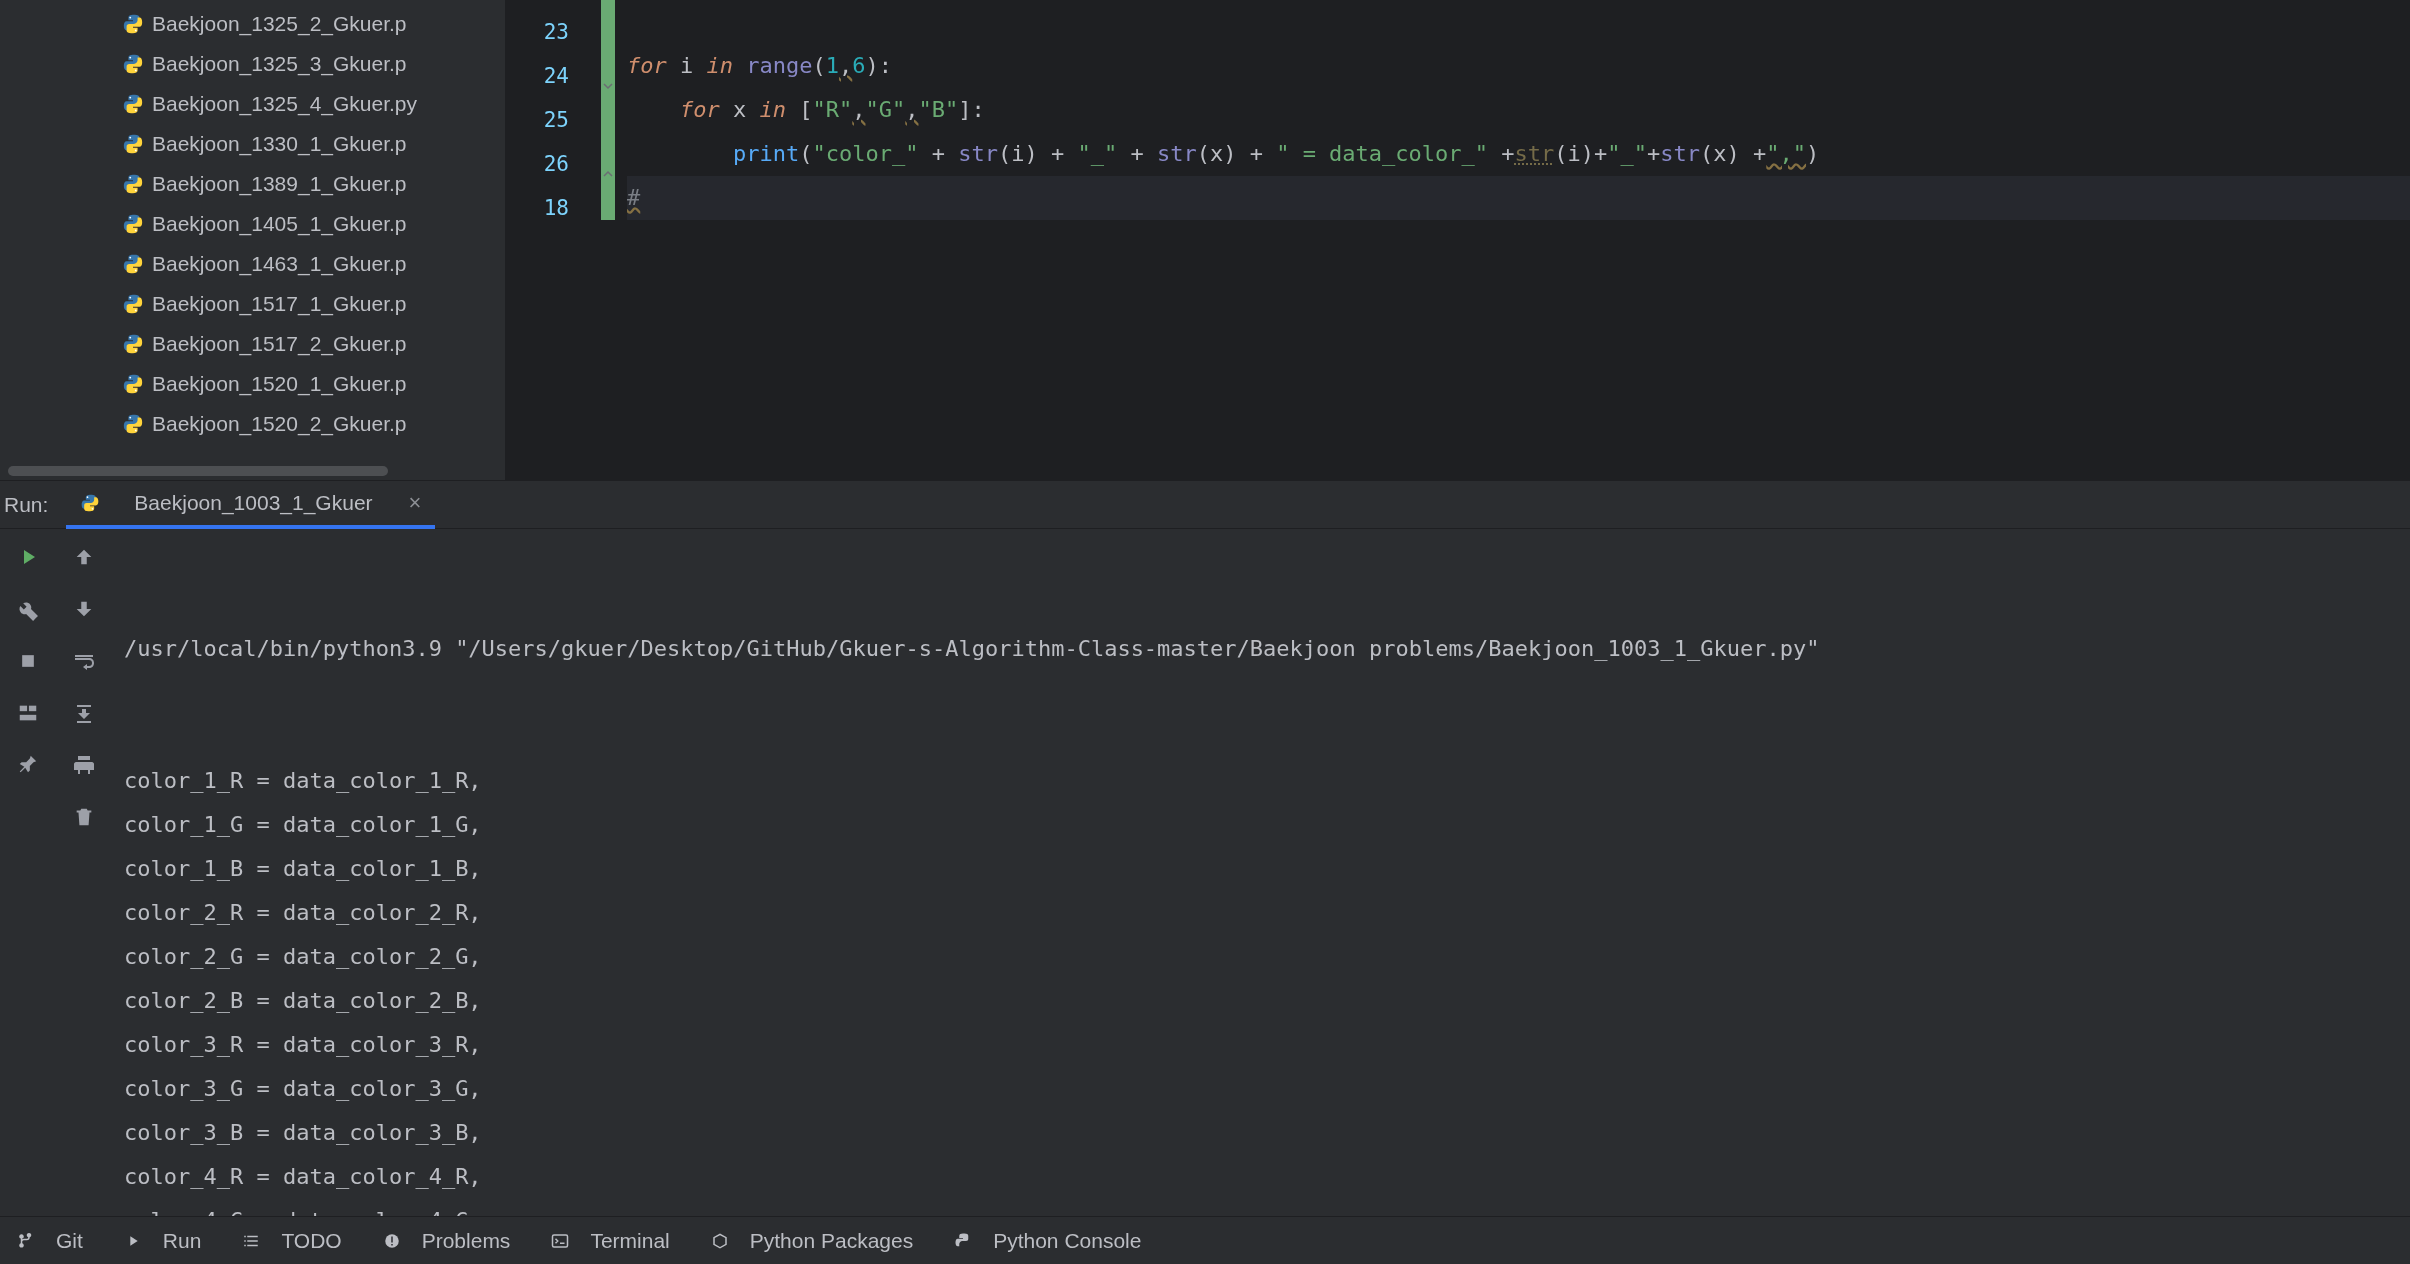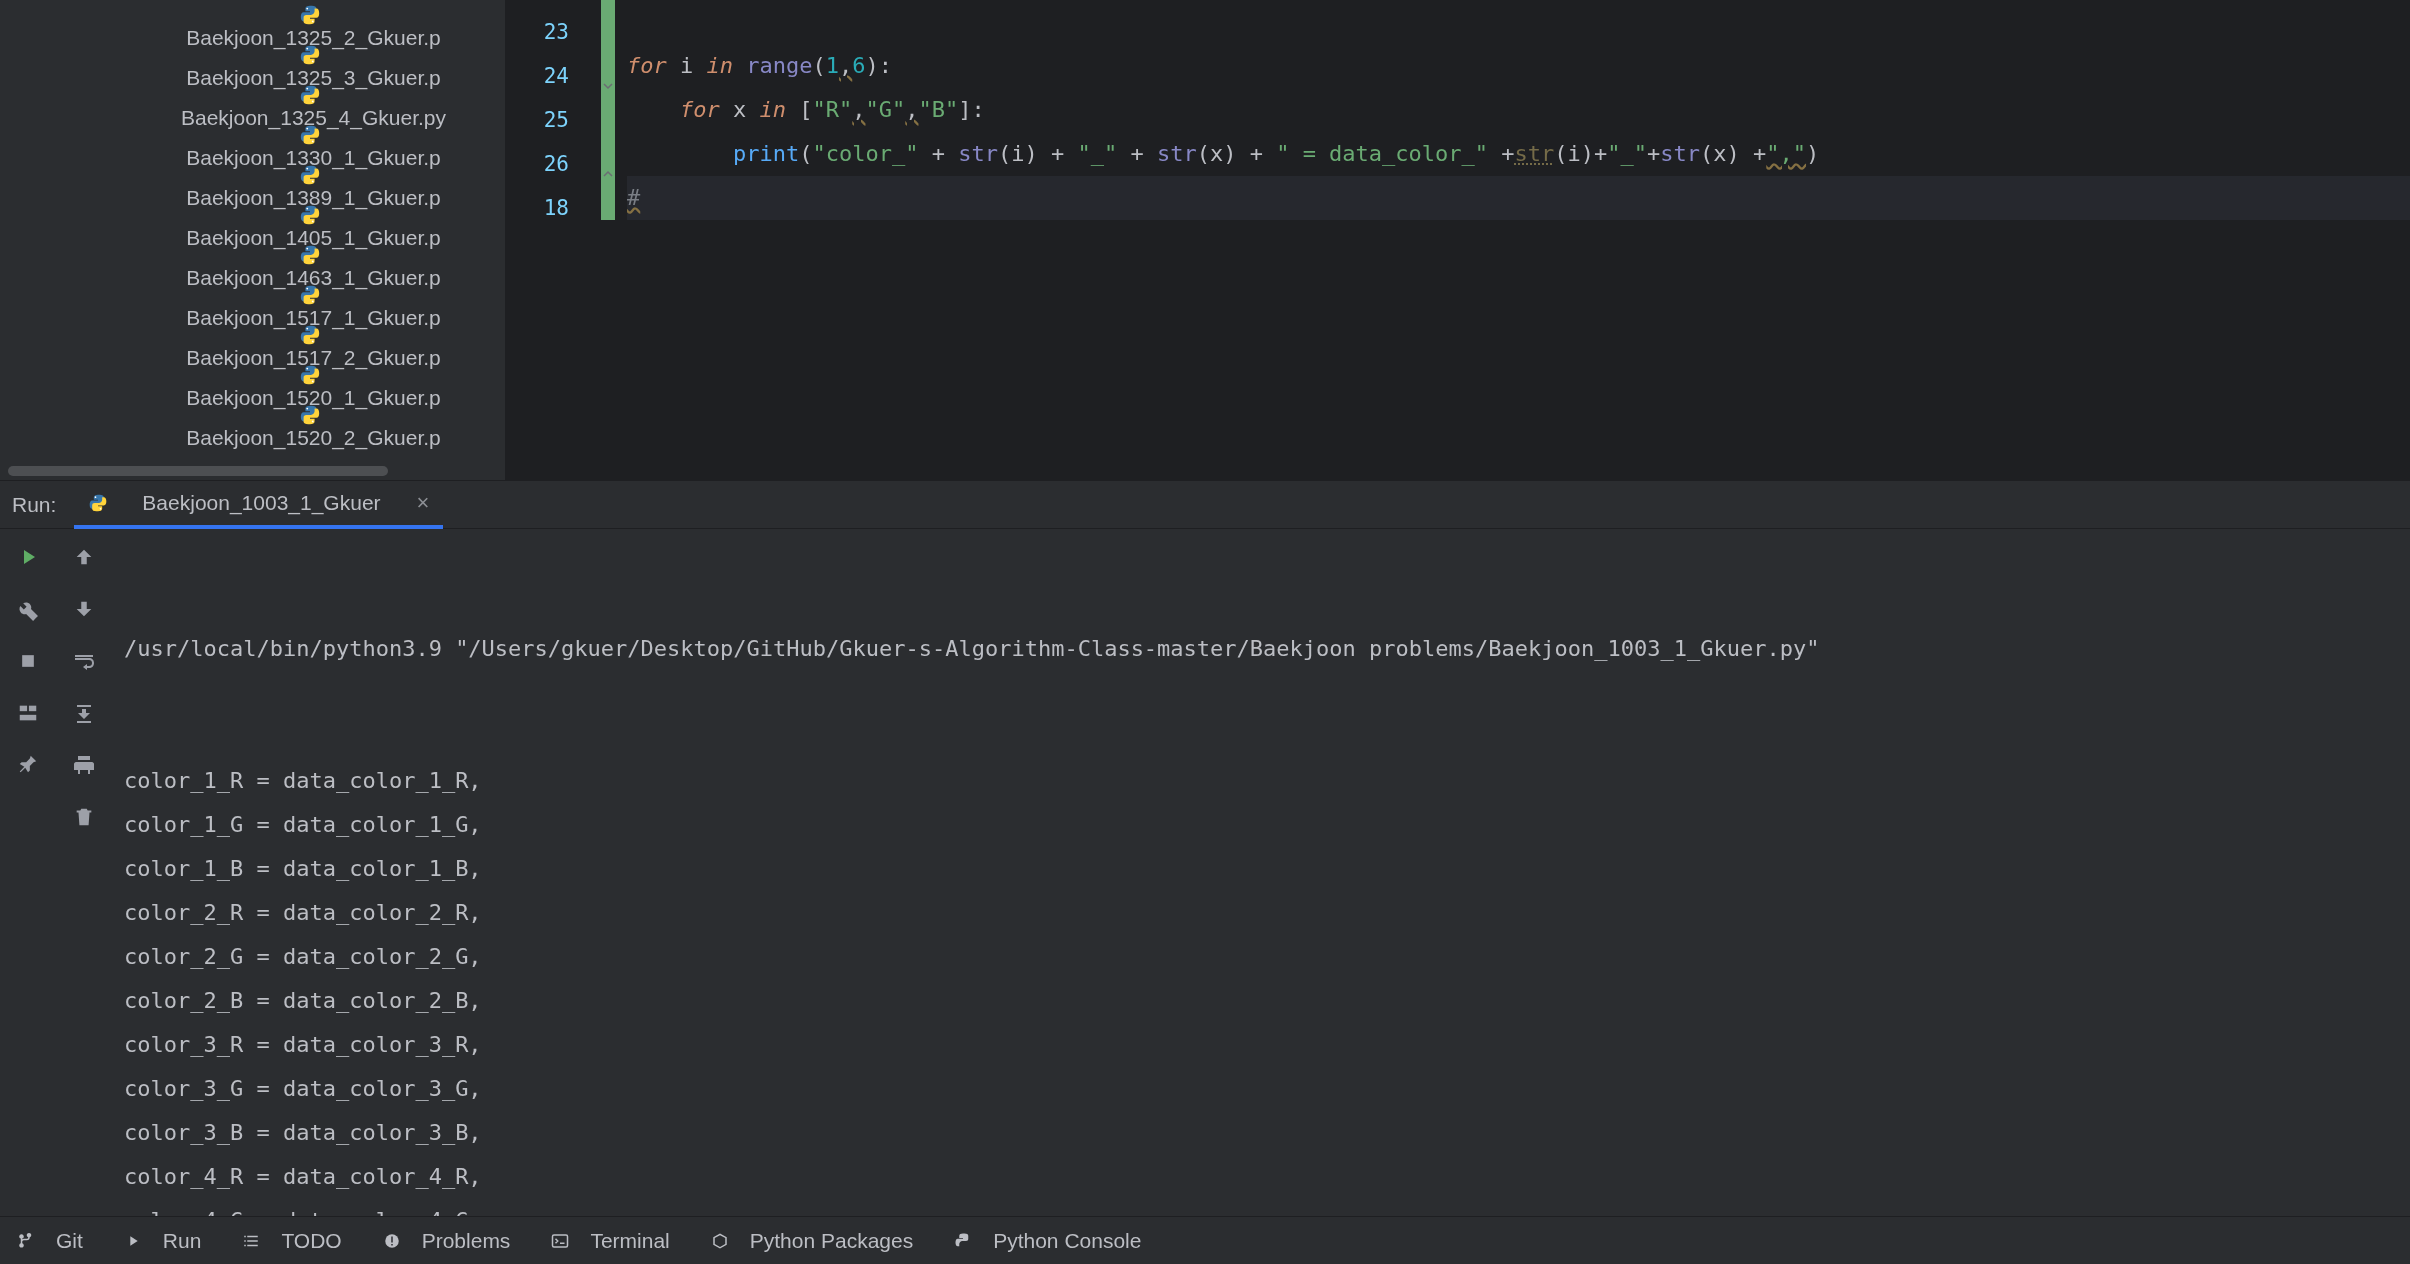--- a/index.html
+++ b/index.html
@@ -27,21 +27,20 @@
   .tree-item {
     display: flex;
     align-items: center;
     height: 40px;
     padding-left: 122px;
     font-size: 21px;
     font-family: -apple-system, BlinkMacSystemFont, "Segoe UI", sans-serif;
     color: #bcbec4;
     white-space: nowrap;
     cursor: pointer;
-    flex-direction: column;
   }
   .tree-item .py-icon {
     width: 22px;
     height: 22px;
     margin-right: 8px;
     flex-shrink: 0;
   }
   .tree-scrollbar {
     position: absolute;
     bottom: 4px;
@@ -111,21 +110,21 @@
     left: 0;
     right: 0;
     height: 736px;
     background: #2b2d30;
     border-top: 1px solid #1e1f22;
   }
   .run-header {
     height: 48px;
     display: flex;
     align-items: center;
-    padding-left: 12px;
+    padding-left: 4px;
     border-bottom: 1px solid #1e1f22;
     font-family: -apple-system, BlinkMacSystemFont, "Segoe UI", sans-serif;
     font-size: 21px;
   }
   .run-header-label { color: #bcbec4; margin-right: 18px; }
   .run-tab {
     display: flex;
     align-items: center;
     height: 48px;
     padding: 0 14px;

